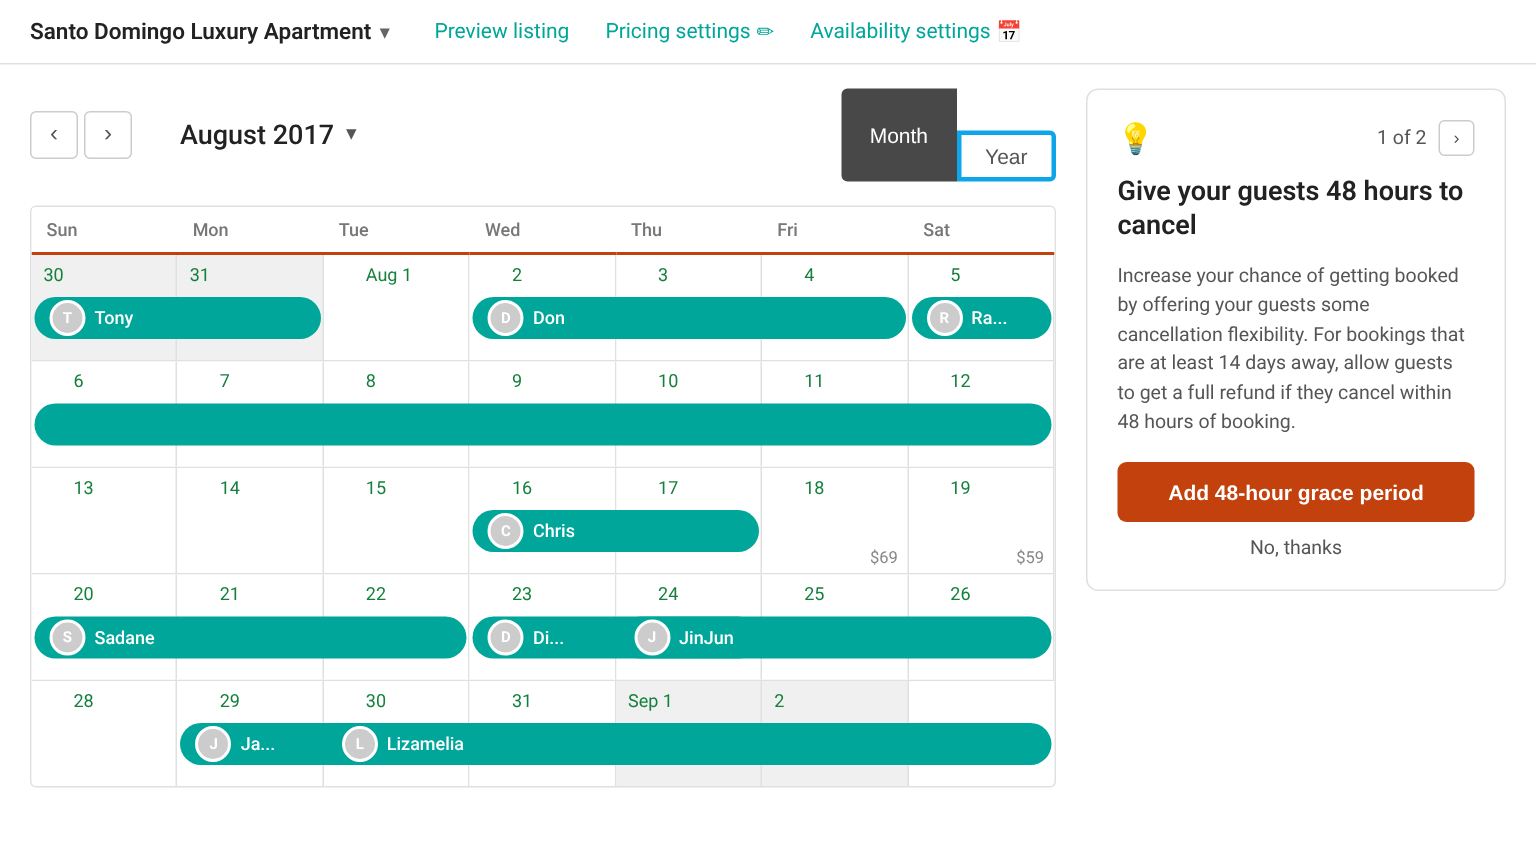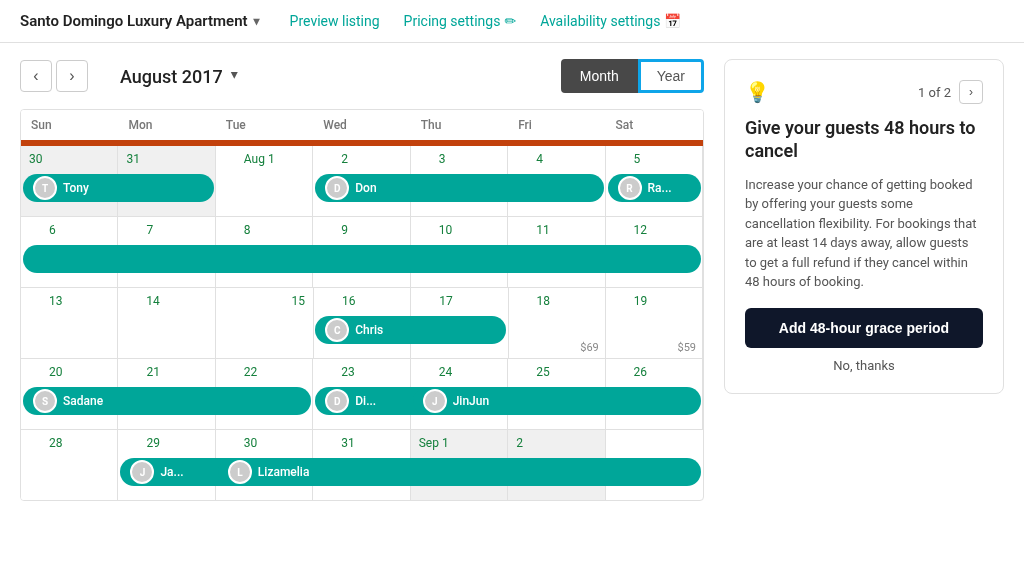--- a/index.html
+++ b/index.html
@@ -21,27 +21,27 @@
 
     
     .calendar-controls { display: flex; align-items: center; justify-content: space-between; margin-bottom: 16px; }
     .nav-buttons { display: flex; gap: 4px; }
     .nav-btn { width: 32px; height: 32px; border: 1px solid #ccc; background: #fff; border-radius: 4px; cursor: pointer; font-size: 16px; display: flex; align-items: center; justify-content: center; color: #555; }
     .month-selector { display: flex; gap: 8px; font-size: 18px; font-weight: 500; margin-left: 24px; cursor: pointer; color: #222; }
     .month-selector .chevron-down { font-size: 14px; color: #555; }
     .view-toggle { display: flex; gap: 0; }
     .view-btn { padding: 6px 16px; border: 3px solid #0ea5e9; background: #fff; cursor: pointer; font-size: 14px; color: #555; }
     .view-btn:first-child { border-radius: 4px 0 0 4px; }
-    .view-btn:last-child { border-radius: 0 4px 4px 0; }
+    .view-btn:last-child { border-radius: 0 4px 4px 0; margin-top: 28px; }
     .view-btn.active { background: #484848; color: #fff; border-color: #484848; }
 
     
     .calendar-grid { border: 1px solid #e0e0e0; border-radius: 4px; overflow: hidden; }
     .day-headers { display: grid; grid-template-columns: repeat(7, 1fr); background: #fff; }
-    .day-header { padding: 8px 10px; font-size: 12px; color: #777; font-weight: 500; border-bottom: 6px solid #c2410c; }
+    .day-header { padding: 8px 10px; font-size: 12px; color: #777; font-weight: 500; border-bottom: 2px solid #c2410c; }
     .weeks { display: flex; flex-direction: column; }
     .week { display: grid; grid-template-columns: repeat(7, 1fr); border-bottom: 1px solid #e0e0e0; position: relative; min-height: 70px; }
     .week:last-child { border-bottom: none; }
     .day-cell { border-right: 1px solid #e0e0e0; padding: 6px 8px; background: #f7f7f7; position: relative; min-height: 70px; }
     .day-cell:last-child { border-right: none; }
     .day-cell.current-month { background: #fff; padding-left: 28px; }
     .day-cell.other-month { background: #f0f0f0; }
     .day-num { font-size: 12px; color: #15803d; margin-bottom: 2px; }
     .day-price { font-size: 11px; color: #888; position: absolute; bottom: 4px; right: 6px; }
 
@@ -52,21 +52,21 @@
     .booking-bar .guest-name { font-size: 12px; color: #fff; font-weight: 500; white-space: nowrap; }
 
     
     .sidebar-card { width: 280px; border: 1px solid #e0e0e0; border-radius: 8px; padding: 20px; align-self: flex-start; }
     .card-header { display: flex; align-items: center; justify-content: space-between; margin-bottom: 12px; }
     .card-icon { color: #00a699; font-size: 20px; }
     .card-pagination { display: flex; align-items: center; gap: 8px; font-size: 13px; color: #555; }
     .card-nav-btn { width: 24px; height: 24px; border: 1px solid #ccc; border-radius: 4px; background: #fff; cursor: pointer; display: flex; align-items: center; justify-content: center; font-size: 12px; color: #555; }
     .card-title { font-size: 18px; font-weight: 600; color: #222; margin-bottom: 12px; line-height: 1.3; }
     .card-desc { font-size: 13px; color: #555; line-height: 1.5; margin-bottom: 16px; }
-    .btn-primary { width: 100%; padding: 12px; background: #0f172a; color: #fff; border: none; border-radius: 6px; font-size: 14px; font-weight: 600; cursor: pointer; margin-bottom: 10px; }
+    .btn-primary { width: 100%; padding: 12px; background: #c2410c; color: #fff; border: none; border-radius: 6px; font-size: 14px; font-weight: 600; cursor: pointer; margin-bottom: 10px; }
     .btn-link { display: block; text-align: center; color: #555; font-size: 13px; cursor: pointer; text-decoration: none; }
 
     
     .av-tony { background: linear-gradient(135deg, #8B4513, #A0522D); }
     .av-don { background: linear-gradient(135deg, #4a7ba8, #5a8fc8); }
     .av-ra { background: linear-gradient(135deg, #8B7355, #A0896A); }
     .av-chris { background: linear-gradient(135deg, #6B8E6B, #7a9f7a); }
     .av-sadane { background: linear-gradient(135deg, #708090, #808d9e); }
     .av-di { background: linear-gradient(135deg, #a07850, #b08860); }
     .av-jinjun { background: linear-gradient(135deg, #c8a878, #d8b888); }
@@ -191,21 +191,21 @@
               <div class="booking-bar" style="left: calc(0% + 2px); width: calc(100% - 4px); top: 28px;"></div>
             </div>
           </div>
           <div class="week" style="position: relative; min-height: 70px;">
             <div class="day-cell current-month" style="min-height: 70px; position: relative;">
               <div class="day-num">13</div>
             </div>
             <div class="day-cell current-month" style="min-height: 70px; position: relative;">
               <div class="day-num">14</div>
             </div>
-            <div class="day-cell current-month" style="min-height: 70px; position: relative; margin-left: 48px;">
+            <div class="day-cell current-month" style="min-height: 70px; position: relative;">
               <div class="day-num">15</div>
             </div>
             <div class="day-cell current-month" style="min-height: 70px; position: relative;">
               <div class="day-num">16</div>
             </div>
             <div class="day-cell current-month" style="min-height: 70px; position: relative;">
               <div class="day-num">17</div>
             </div>
             <div class="day-cell current-month" style="min-height: 70px; position: relative;">
               <div class="day-num">18</div>

